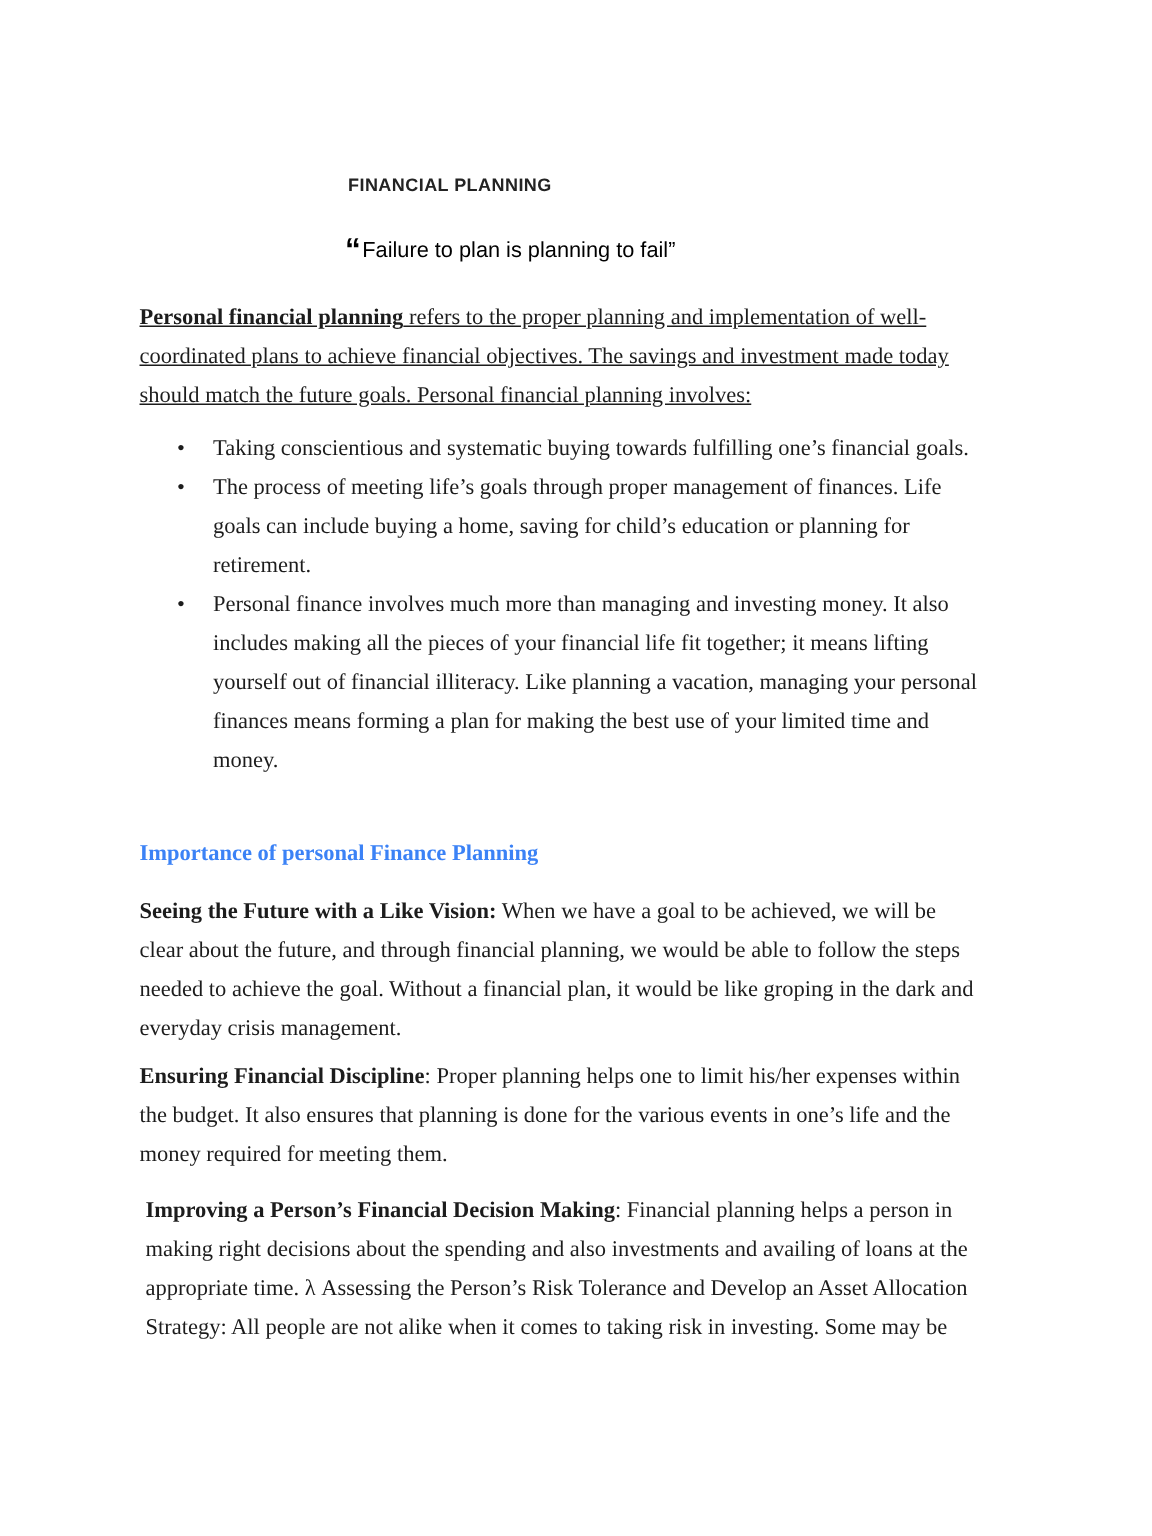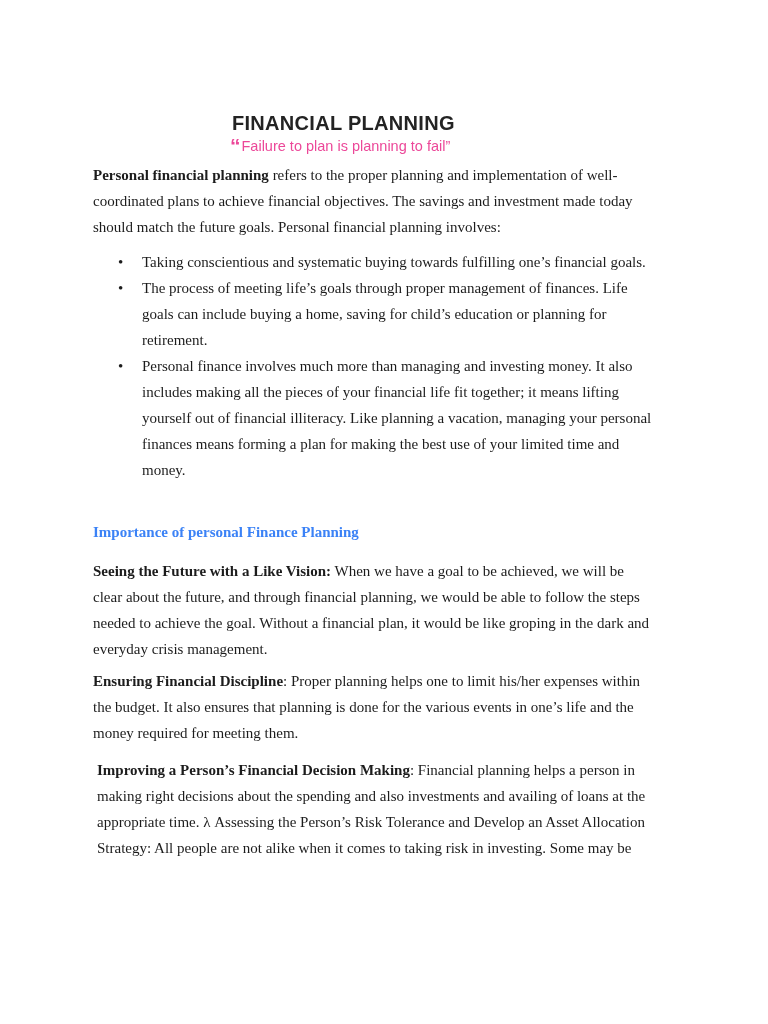--- a/index.html
+++ b/index.html
@@ -18,52 +18,52 @@
   }
   .content {
     position: absolute;
     left: 93px;
     top: 0;
     width: 648px;
   }
   .doc-title {
     font-family: "Liberation Sans", sans-serif;
     font-weight: bold;
-    font-size: 20px;
+    font-size: 12px;
     line-height: 18px;
     letter-spacing: 0.3px;
     color: #232323;
     margin: 114px 0 0 139px;
   }
   .doc-quote {
     font-family: "Liberation Sans", sans-serif;
     font-size: 14.5px;
     line-height: 24px;
-    color: #ec4899;
-    margin: 2px 0 0 137px;
+    color: #000000;
+    margin: 23px 0 0 137px;
   }
   .doc-quote .open-mark {
     font-weight: bold;
     font-size: 21px;
     line-height: 0;
     position: relative;
     top: 2px;
     margin-right: 1px;
   }
   .para {
     font-size: 15px;
     line-height: 26px;
     margin: 0;
     white-space: pre-line;
     color: #1c1c1c;
   }
   .para b {
     font-weight: bold;
   }
-  .intro { margin-top: 4px; }
+  .intro { margin-top: 20px; text-decoration: underline; }
   ul.bullet-list {
     list-style: none;
     margin: 9px 0 0 0;
     padding: 0;
   }
   ul.bullet-list li {
     position: relative;
     padding-left: 49px;
     font-size: 15px;
     line-height: 26px;

